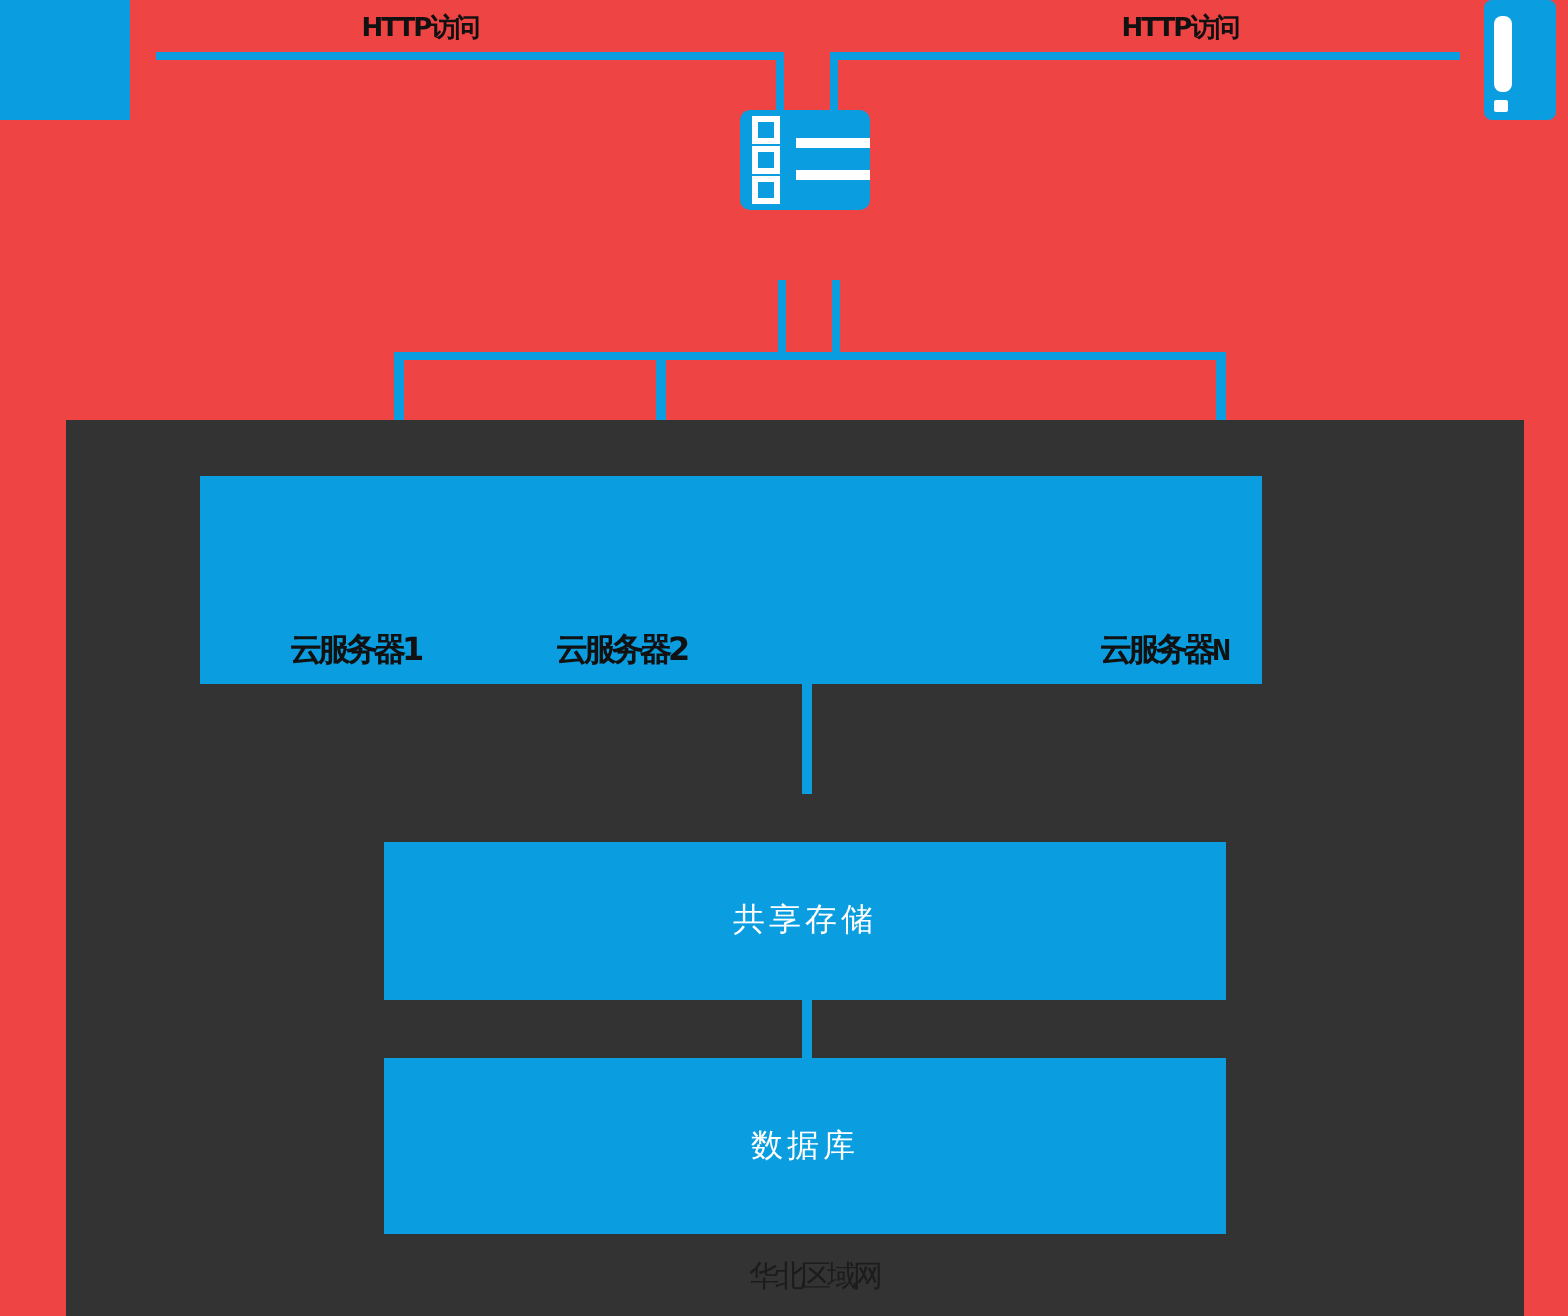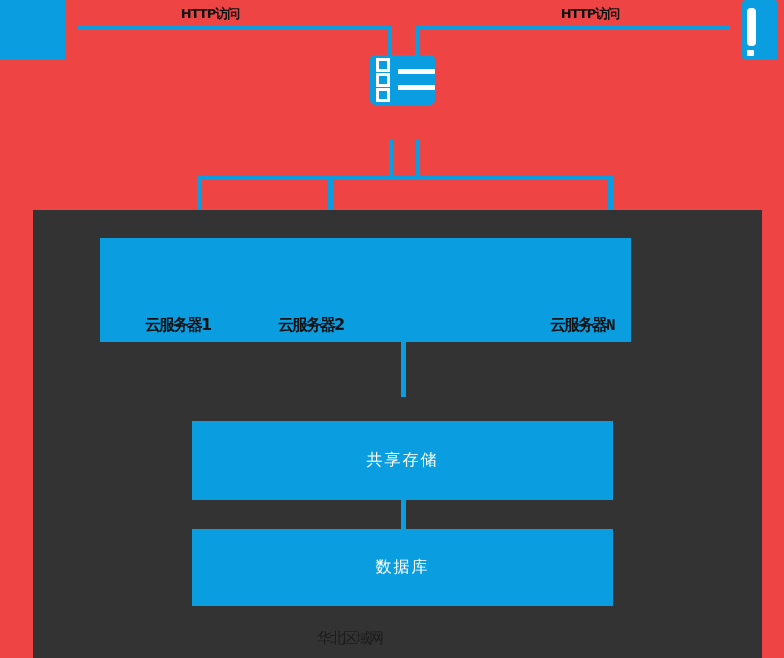--- a/index.html
+++ b/index.html
@@ -26,35 +26,35 @@
   .lb-port{position:absolute;left:6px;width:8px;height:8px;background:#0a9ee0;border:3px solid #fff;}
   .lb-port.p1{top:3px;} .lb-port.p2{top:18px;} .lb-port.p3{top:33px;}
   .lb-slit{position:absolute;left:28px;width:37px;height:5px;background:#fff;}
   .lb-slit.s1{top:14px;} .lb-slit.s2{top:30px;}
 
   .lb-caption{left:242px;top:117px;width:360px;text-align:center;
     font-size:18px;font-weight:bold;color:#111;letter-spacing:-2px;}
 
   
   .region-panel{left:33px;top:210px;width:729px;height:448px;background:#333333;}
-  .region-caption{left:317px;top:629px;width:180px;
+  .region-caption{left:317px;top:629px;width:180px;text-align:center;
     font-size:15px;font-weight:normal;color:#1c1c1c;letter-spacing:-2px;}
 
   
   .servers-box{left:100px;top:238px;width:531px;height:104px;background:#0a9ee0;}
   .server-label{position:absolute;bottom:6px;font-size:16px;font-weight:bold;
     color:#111;letter-spacing:-2px;white-space:nowrap;}
   .server-label.n1{left:45px;}
   .server-label.n2{left:178px;text-align:center;}
   .server-label.n3{left:450px;font-family:Liberation Mono, monospace;}
 
   .node-box{left:192px;width:421px;background:#0a9ee0;display:flex;
     align-items:center;justify-content:center;color:#fff;font-size:16px;letter-spacing:2px;}
   .storage-box{top:397px;height:79px;margin-top:24px;}
-  .database-box{top:529px;height:77px;}
+  .database-box{top:529px;height:88px;}
 </style>
 </head>
 <body>
 
 <div id="stage">
 
   <div class="abs pc-icon"></div>
   <div class="abs phone-icon">
     <div class="phone-screen"></div>
     <div class="phone-btn"></div>

